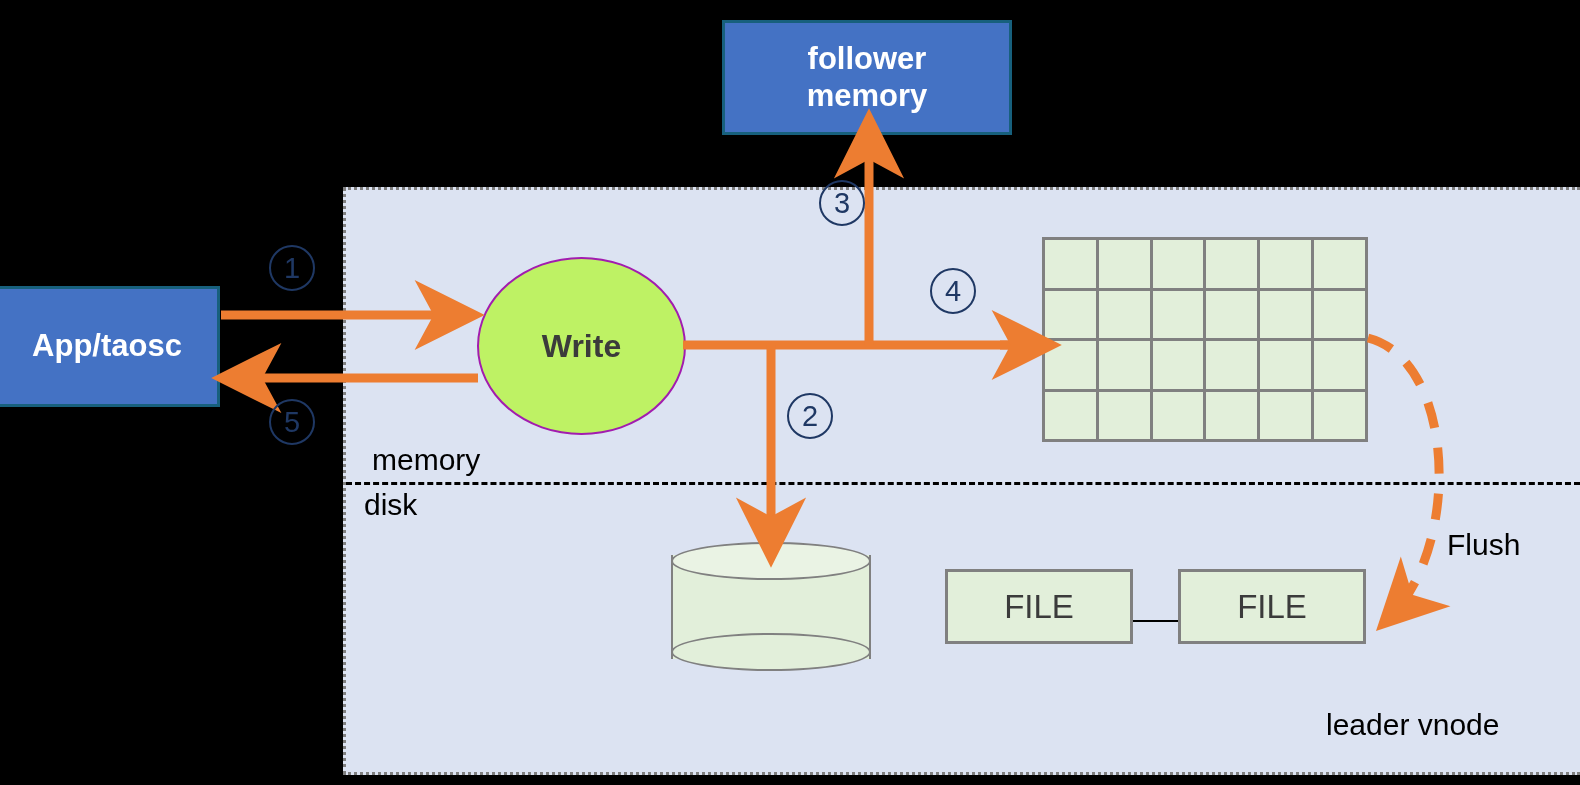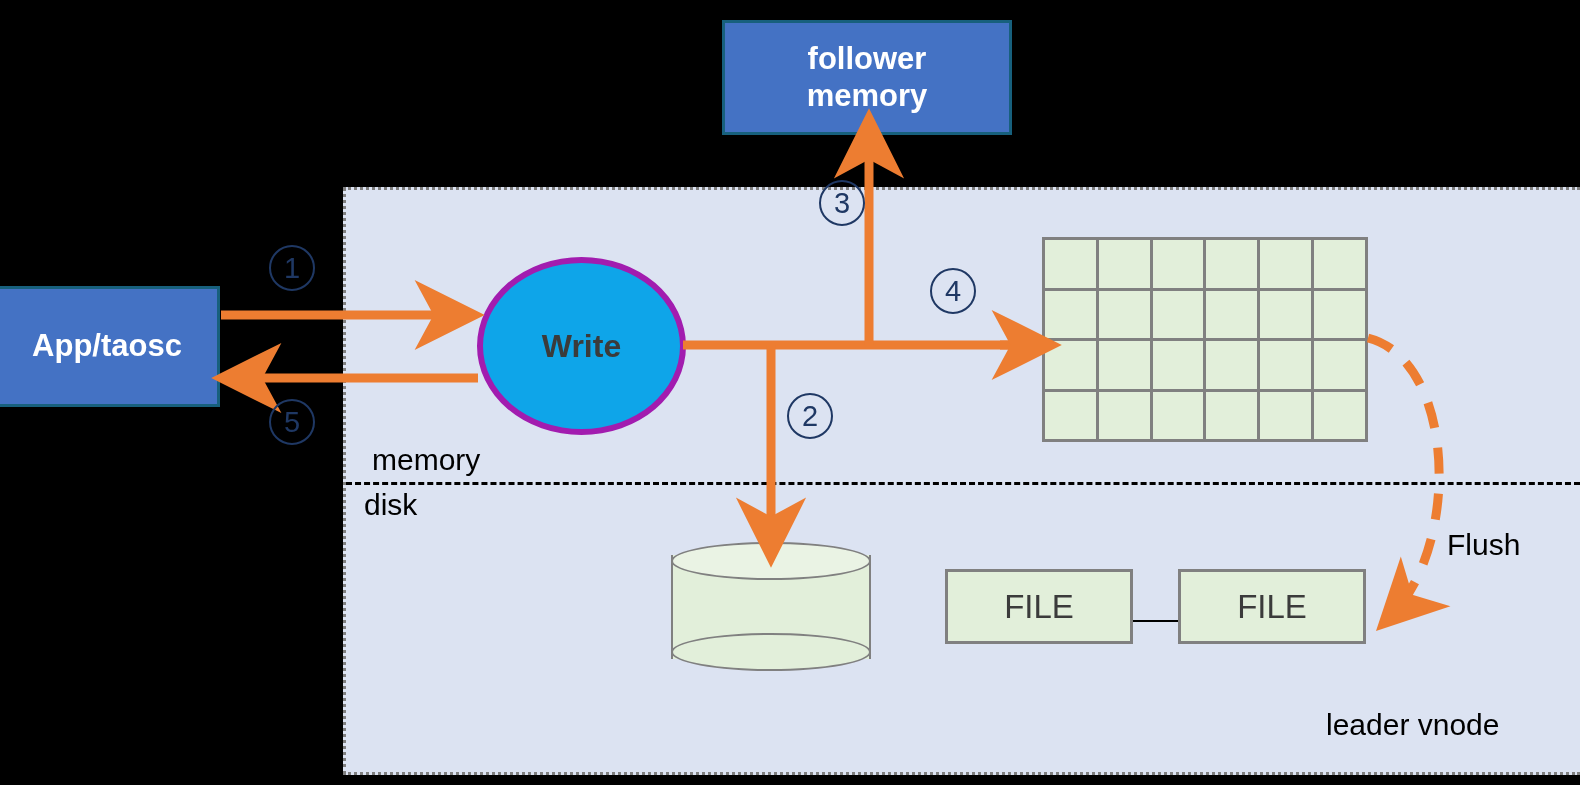--- a/index.html
+++ b/index.html
@@ -60,22 +60,22 @@
   }
 
   
   #write-ellipse {
     position: absolute;
     left: 477px;
     top: 257px;
     width: 209px;
     height: 178px;
     border-radius: 50%;
-    background: #0ea5e9;
-    border: 6px solid #a21caf;
+    background: #bef264;
+    border: 2px solid #a21caf;
     box-sizing: border-box;
     display: flex;
     align-items: center;
     justify-content: center;
     color: #3b3b3b;
     font-size: 32px;
     font-weight: bold;
   }
 
   

